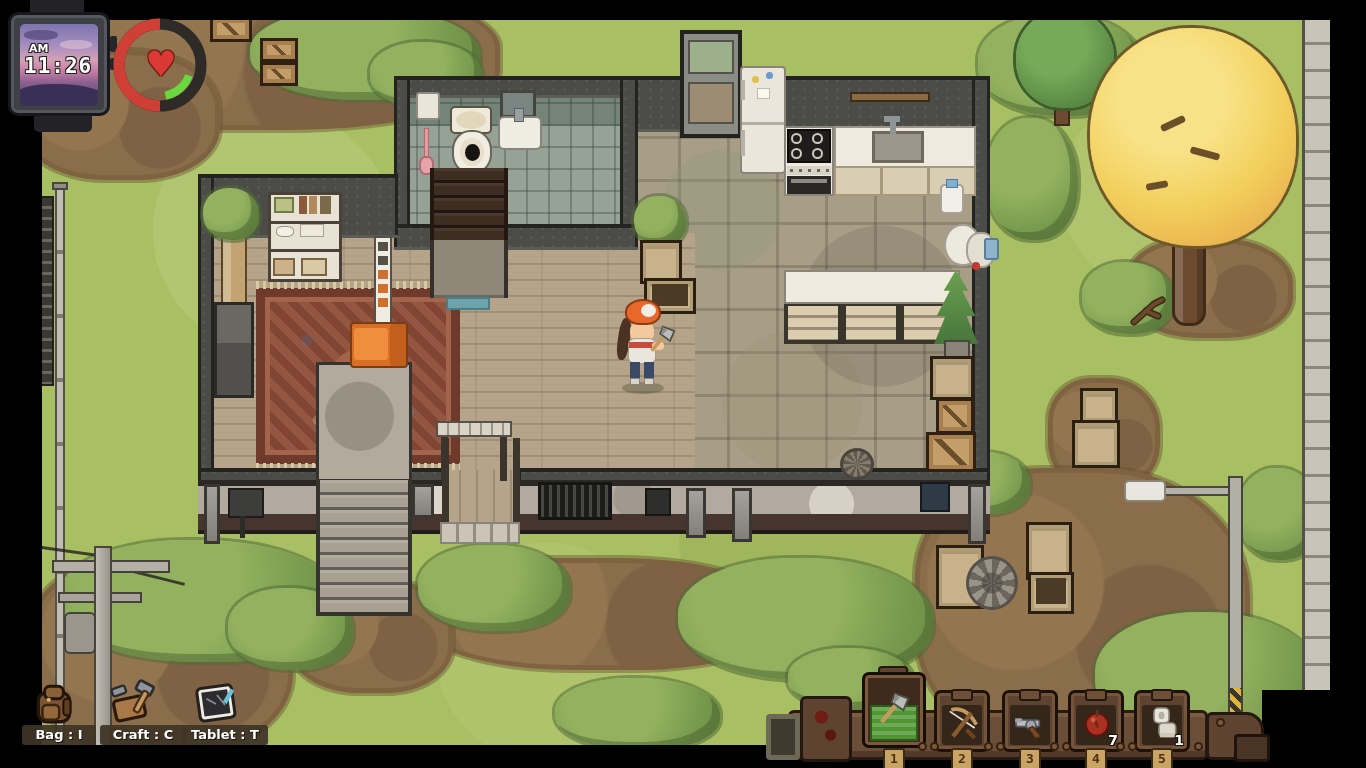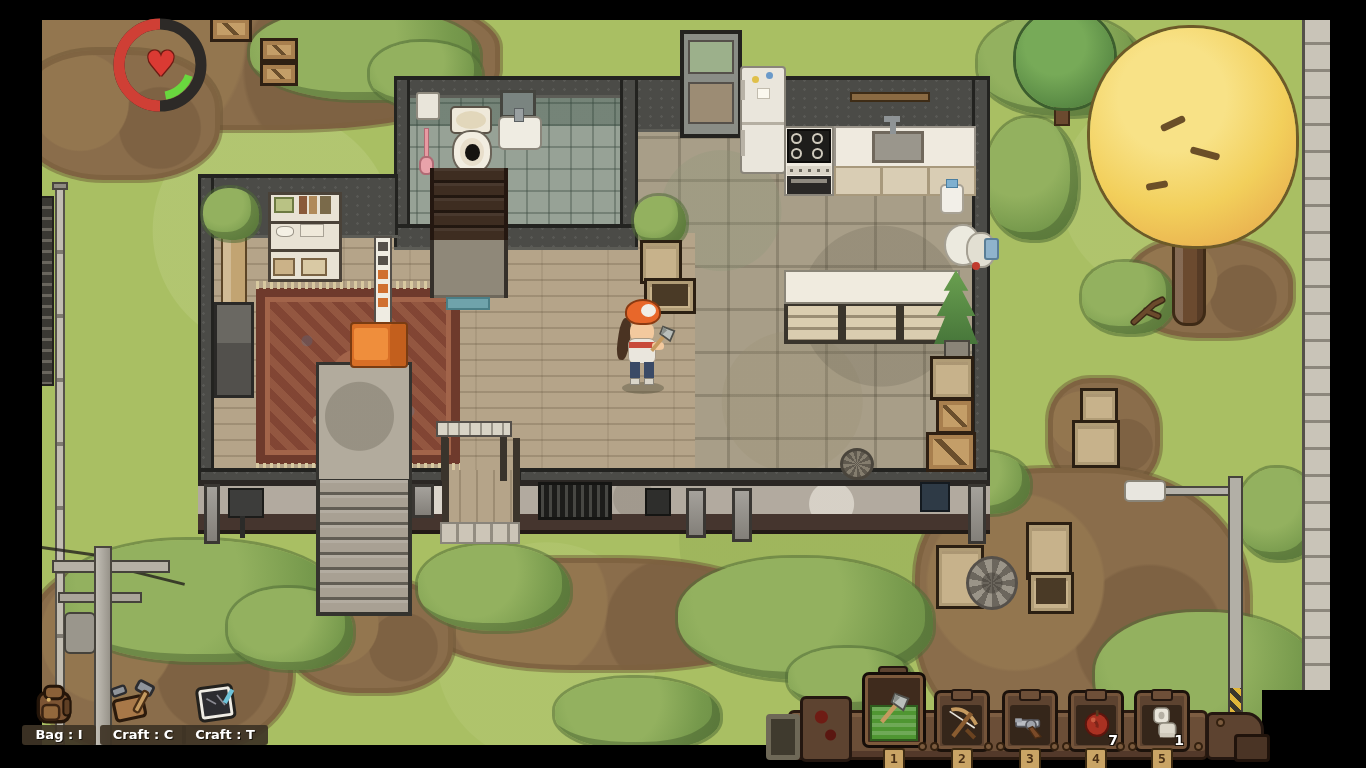--- a/index.html
+++ b/index.html
@@ -337,20 +337,36 @@
   <div class="abs" style="left:1160px;top:120px;width:26px;height:7px;background:#6b4f28;transform:rotate(-25deg);border-radius:3px;"></div>
   <div class="abs" style="left:1190px;top:150px;width:30px;height:7px;background:#6b4f28;transform:rotate(15deg);border-radius:3px;"></div>
   <div class="abs" style="left:1146px;top:182px;width:22px;height:7px;background:#6b4f28;transform:rotate(-10deg);border-radius:3px;"></div>
 
   <div class="abs" style="left:0;top:0;width:1366px;height:20px;background:#000;"></div>
   <div class="abs" style="left:0;top:0;width:42px;height:768px;background:#000;"></div>
   <div class="abs" style="left:1330px;top:0;width:36px;height:768px;background:#000;"></div>
   <div class="abs" style="left:0;top:745px;width:1366px;height:23px;background:#000;"></div>
   <div class="abs" style="left:1262px;top:690px;width:104px;height:78px;background:#000;"></div>
 
+  <div class="abs" style="left:6px;top:0;width:110px;height:134px;">
+    <div class="abs" style="left:24px;top:0;width:54px;height:18px;background:#232327;border-radius:0 0 5px 5px;"></div>
+    <div class="abs" style="left:28px;top:112px;width:58px;height:20px;background:#232327;border-radius:5px;"></div>
+    <div class="abs" style="left:2px;top:12px;width:102px;height:104px;background:#3f4046;border:3px solid #17181c;border-radius:10px;box-sizing:border-box;
+         box-shadow:inset 0 0 0 3px #55565e;"></div>
+    <div class="abs" style="left:104px;top:36px;width:7px;height:16px;background:#26262a;border-radius:2px;"></div>
+    <div class="abs" style="left:104px;top:58px;width:7px;height:12px;background:#26262a;border-radius:2px;"></div>
+    <div class="abs" style="left:14px;top:24px;width:78px;height:82px;border-radius:5px;overflow:hidden;
+         background:linear-gradient(180deg,#7e74ae 0%,#a58ec0 26%,#d6a0b6 44%,#c27da6 58%,#8a5f8e 72%,#4a3f68 100%);">
+      <div class="abs" style="left:4px;top:6px;width:34px;height:10px;background:rgba(90,78,130,.8);border-radius:45%;"></div>
+      <div class="abs" style="left:40px;top:16px;width:32px;height:9px;background:rgba(230,200,215,.55);border-radius:45%;"></div>
+      <div class="abs" style="left:-4px;top:60px;width:90px;height:26px;background:#3a3057;border-radius:40% 55% 0 0;"></div>
+      <div class="abs hudtext" style="left:9px;top:18px;font-size:11px;">AM</div>
+      <div class="abs hudtext" style="left:4px;top:30px;width:70px;font-size:21px;letter-spacing:1px;font-family:'DejaVu Sans Mono',monospace;">11:26</div>
+    </div>
+  </div>
 
   <div class="abs" style="left:108px;top:12px;width:104px;height:106px;">
     <svg width="104" height="106" viewBox="0 0 104 106">
       <circle cx="52" cy="53" r="41" fill="none" stroke="#2d2a27" stroke-width="11"></circle>
       <path d="M52 12 A41 41 0 0 0 52 94" fill="none" stroke="#cf3f35" stroke-width="11"></path>
       <path d="M80.9 63.5 A31 31 0 0 1 57.4 83.5" fill="none" stroke="#69d73e" stroke-width="8"></path>
     </svg>
     <div class="abs" style="left:33px;top:32px;width:40px;height:40px;font-size:35px;line-height:40px;text-align:center;color:#da3a33;
          text-shadow:1px 1px 0 #6e1c14,-1px 1px 0 #6e1c14,1px -1px 0 #6e1c14,-1px -1px 0 #6e1c14;">♥</div>
   </div>
@@ -383,21 +399,21 @@
   <div class="abs" style="left:188px;top:680px;width:56px;height:48px;">
     <span>
       <svg width="56" height="48" viewBox="0 0 24 22">
           <rect x="4" y="3" width="16" height="15" rx="2" fill="#efece4" stroke="#23211d" stroke-width="1.4" transform="rotate(-8 12 11)"></rect>
           <rect x="6" y="5" width="12" height="11" fill="#2c2c30" transform="rotate(-8 12 11)"></rect>
           <path d="M8 8 l4 3 M13 7 l3 5" stroke="#8a8a92" stroke-width="0.8" transform="rotate(-8 12 11)"></path>
           <rect x="17" y="4" width="2" height="7" fill="#6ec2d8" transform="rotate(30 18 7)"></rect>
         </svg>
     </span>
   </div>
-  <div class="abs plate" style="left:182px;top:725px;width:86px;height:20px;">Craft : T</div>
+  <div class="abs plate" style="left:182px;top:725px;width:86px;height:20px;">Tablet : T</div>
 
   <div class="abs" style="left:756px;top:656px;width:540px;height:112px;">
 
     <div class="abs" style="left:32px;top:54px;width:420px;height:50px;background:#6b4e37;border:3px solid #2a1a10;border-radius:6px;box-sizing:border-box;
          box-shadow:inset 0 4px 0 #7d5d42, inset 0 -6px 0 #53392a;"></div>
     <div class="abs" style="left:10px;top:58px;width:34px;height:46px;background:#3f3a2e;border:5px solid #6e6857;border-radius:4px;box-sizing:border-box;"></div>
     <div class="abs" style="left:44px;top:40px;width:52px;height:66px;background:#5d4330;border:3px solid #241710;border-radius:6px;box-sizing:border-box;
          background-image:radial-gradient(circle at 40% 30%, #6e1c14 0 6px, transparent 7px), radial-gradient(circle at 60% 60%, #5a1711 0 5px, transparent 6px);"></div>
 
     <div class="abs" style="left:122px;top:10px;width:30px;height:14px;background:#5d4330;border:2px solid #241710;border-radius:4px;box-sizing:border-box;"></div>

